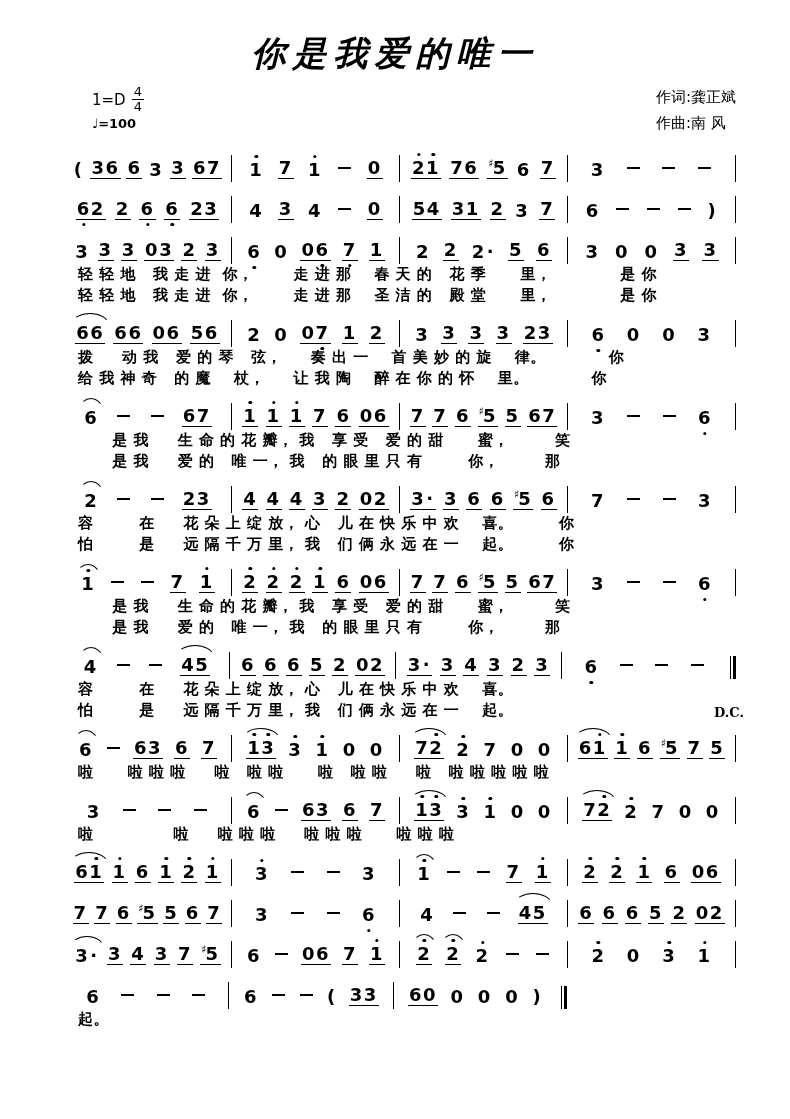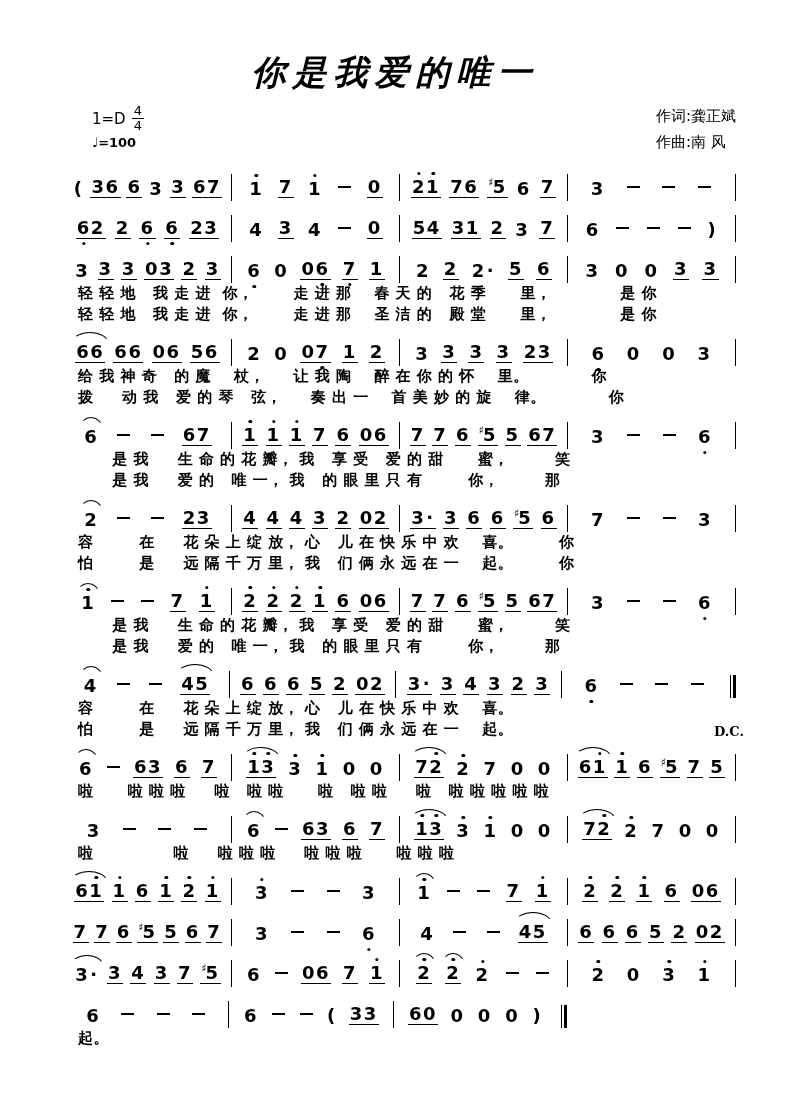--- a/index.html
+++ b/index.html
@@ -1,19 +1,19 @@
 <!DOCTYPE html>
 <html><head>
 <meta charset="utf-8">
 <style>
   html,body{margin:0;padding:0;background:#888;}
   .page{width:790px;height:1119px;margin:0 auto;background:#ffffff;color:#000;
         font-family:"DejaVu Sans",sans-serif;position:relative;overflow:hidden;box-sizing:border-box;}
-  .title{text-align:center;padding-top:14px;font-size:34px;font-weight:bold;font-style:italic;
-         letter-spacing:7px;font-family:"DejaVu Serif",serif;margin-top:36px;}
+  .title{text-align:center;padding-top:31px;font-size:34px;font-weight:bold;font-style:italic;
+         letter-spacing:7px;font-family:"DejaVu Serif",serif;}
   .meta{display:flex;justify-content:space-between;align-items:flex-start;padding:8px 54px 0 92px;}
   .keytempo{font-size:15px;line-height:1.2;}
   .key-row{display:flex;align-items:center;gap:6px;}
   .frac{display:inline-flex;flex-direction:column;align-items:center;font-size:13px;line-height:1.1;}
   .frac .bottom{border-top:1.2px solid #000;padding:0 2px;}
   .tempo-row{margin-top:1px;font-size:13px;font-weight:bold;}
   .credits{text-align:left;font-size:15px;line-height:1.7;}
   .score{padding:14px 54px 0 64px;}
   .system{position:relative;margin-bottom:9px;}
   .notes{display:flex;align-items:flex-end;font-weight:bold;font-size:18px;line-height:1;height:32px;}
@@ -187,22 +187,22 @@
             <span class="tok und"><span class="ch">3</span></span>
             <span class="tok und"><span class="ch">2</span><span class="ch">3</span></span>
           </div>
           <div class="measure">
             <span class="tok"><span class="ch db">6</span></span>
             <span class="tok"><span class="ch">0</span></span>
             <span class="tok"><span class="ch">0</span></span>
             <span class="tok"><span class="ch">3</span></span>
           </div>
         </div>
+        <div class="lyric">拨     动 我   爱 的 琴   弦，     奏 出 一    首 美 妙 的 旋    律。           你</div>
         <div class="lyric">给 我 神 奇   的 魔    杖，     让 我 陶    醉 在 你 的 怀    里。           你</div>
-        <div class="lyric">拨     动 我   爱 的 琴   弦，     奏 出 一    首 美 妙 的 旋    律。           你</div>
       </div>
       <div class="system">
         <div class="notes">
           <div class="measure">
             <span class="tok"><span class="ch">6</span><span class="arc"></span></span>
             <span class="tok"><span class="dashline"></span></span>
             <span class="tok"><span class="dashline"></span></span>
             <span class="tok und"><span class="ch">6</span><span class="ch">7</span></span>
           </div>
           <div class="measure">

